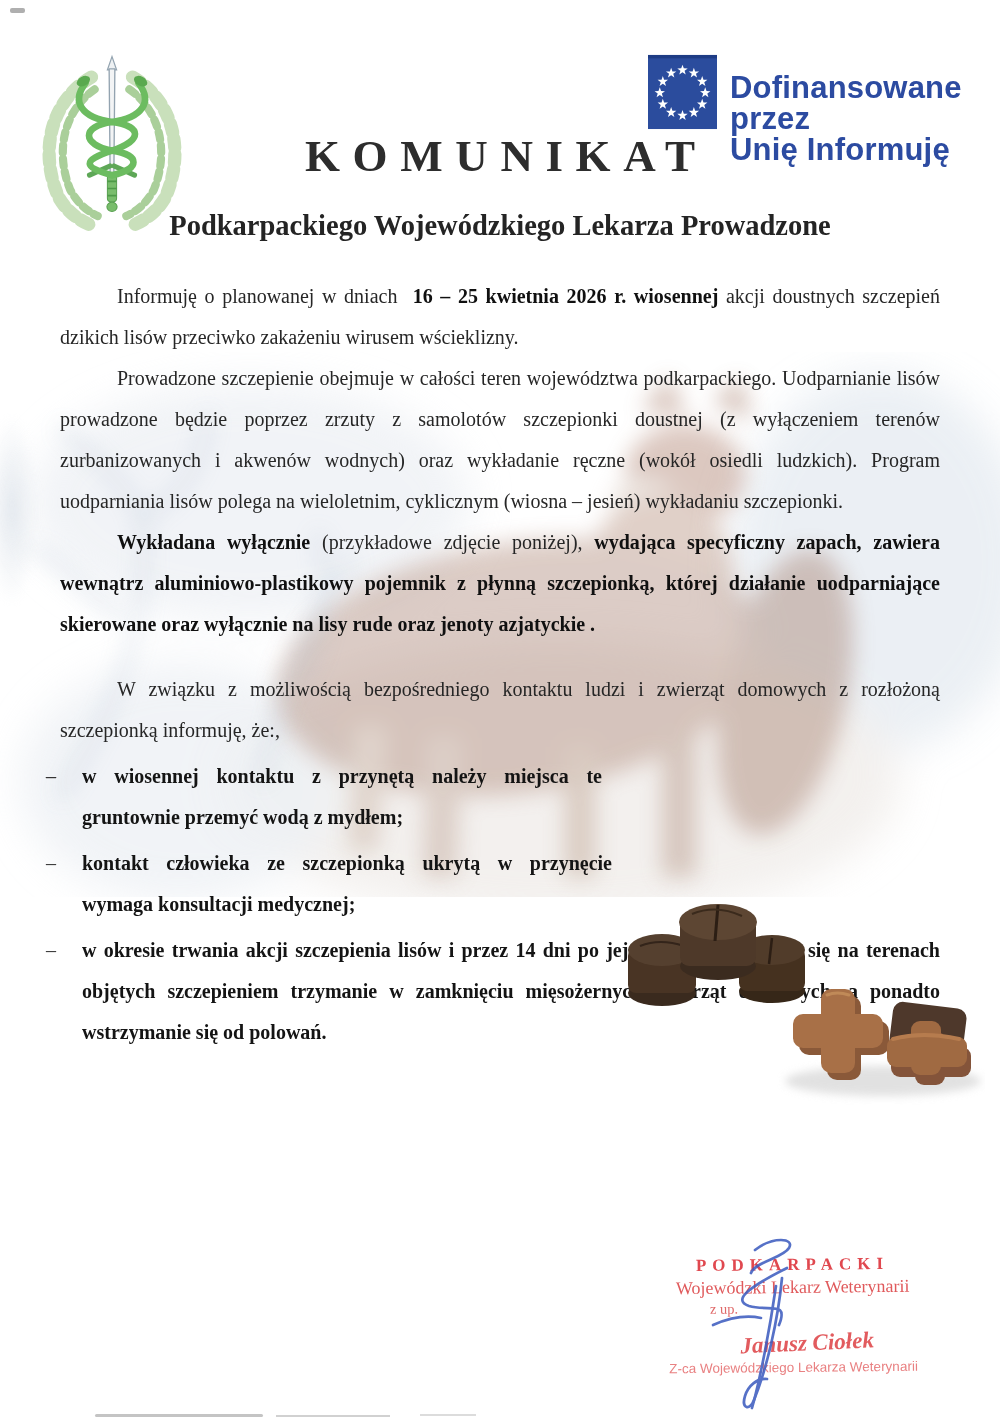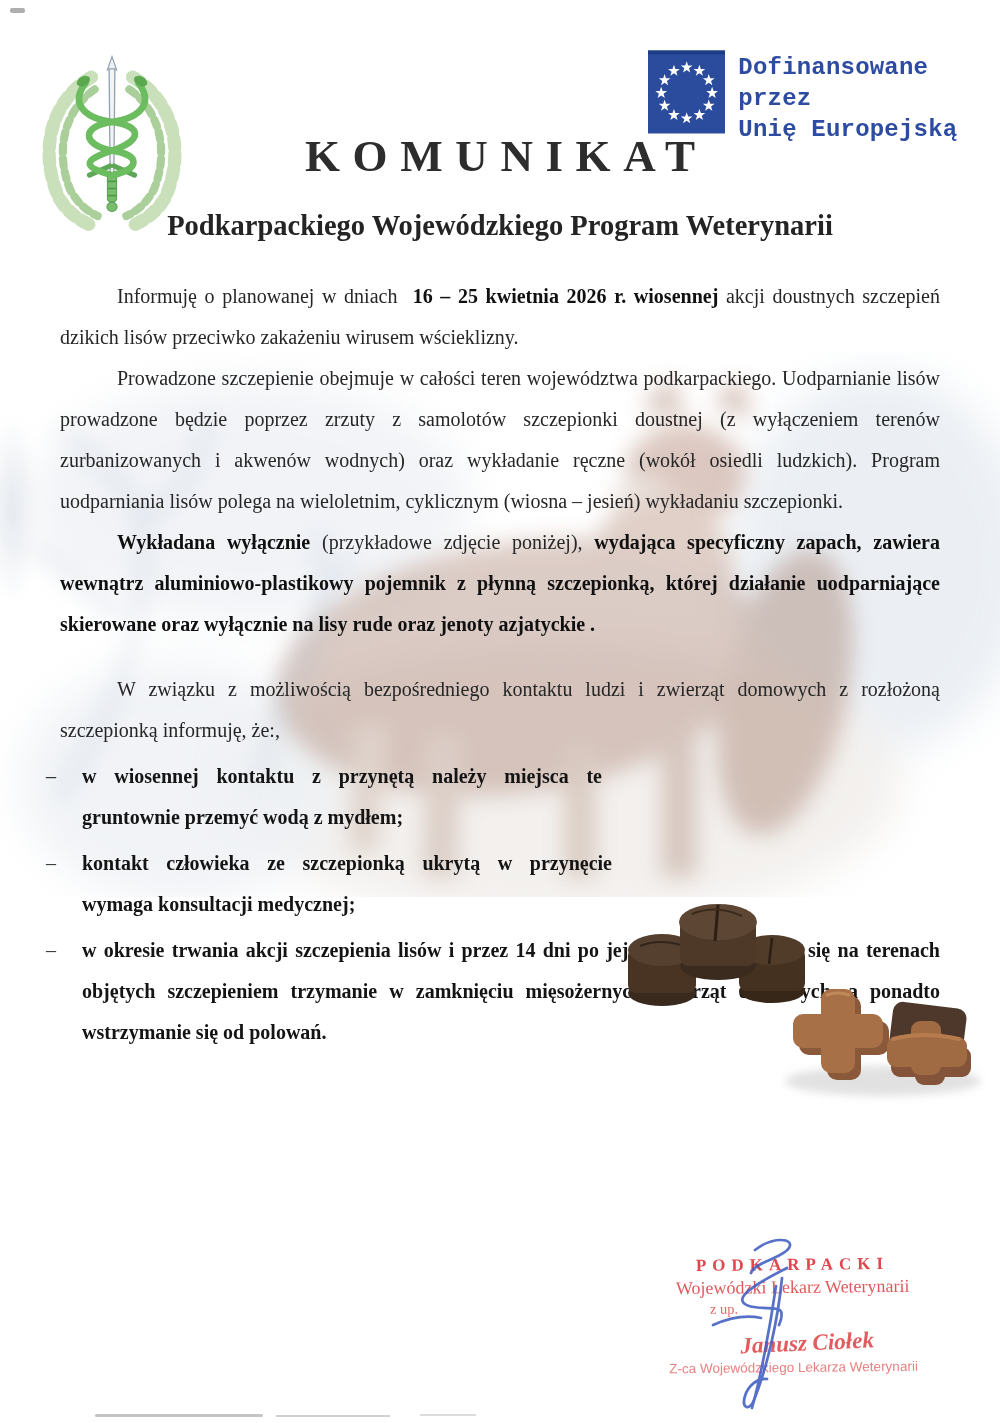--- a/index.html
+++ b/index.html
@@ -6,23 +6,23 @@
   .page{
     position:relative; width:1000px; height:1423px; margin:0 auto;
     background:#ffffff; overflow:hidden;
     font-family:"Liberation Serif", serif; color:#262626;
   }
   
   .vet-logo{position:absolute; left:20px; top:54px; width:184px; height:180px;}
   .eu-badge{position:absolute; left:648px; top:48px; display:flex; align-items:flex-start;}
   .eu-flag{width:82px; height:88px; display:block;}
   .eu-text{
-    margin-left:13px; margin-top:4px;
-    font-family:Liberation Mono, monospace; font-weight:bold;
-    font-size:24px; line-height:31px; color:#2c4ba1; letter-spacing:0.2px;
+    margin-left:13px; margin-top:24px;
+    font-family:Liberation Sans, sans-serif; font-weight:bold;
+    font-size:31px; line-height:31px; color:#2c4ba1; letter-spacing:0.2px;
   }
   .doc-title{
     position:absolute; left:0; top:130px; width:100%; margin:0;
     text-align:center; font-size:45px; font-weight:600; color:#2d2d2d;
     letter-spacing:0.28em; text-indent:0.28em;font-family:Liberation Serif, serif;
   }
   .doc-subtitle{
     position:absolute; left:0; top:210px; width:100%; margin:0;
     text-align:center; font-size:28.5px; font-weight:700; color:#242424;
   }
@@ -156,26 +156,26 @@
         <use href="#star" x="54.5" y="68.4"></use>
       <use href="#star" x="41" y="72"></use>
         <use href="#star" x="27.5" y="68.4"></use>
       <use href="#star" x="17.6" y="58.5"></use>
         <use href="#star" x="14" y="45"></use>
       <use href="#star" x="17.6" y="31.5"></use>
         <use href="#star" x="27.5" y="21.6"></use>
     </svg>
     <div class="eu-text">
       <span>Dofinansowane przez</span><br>
-      <span>Unię Europejską</span>
+      <span>Unię Informuję</span>
     </div>
   </div>
 
   <h1 class="doc-title">KOMUNIKAT</h1>
-  <h2 class="doc-subtitle">Podkarpackiego Wojewódzkiego Program Weterynarii</h2>
+  <h2 class="doc-subtitle">Podkarpackiego Wojewódzkiego Lekarza Prowadzone</h2>
 
   <div class="body-text">
     <p><span>Informuję o planowanej w dniach&nbsp; </span><span class="b">16 – 25 kwietnia 2026 r. wiosennej</span><span> akcji doustnych szczepień dzikich lisów przeciwko zakażeniu wirusem wścieklizny.</span></p>
     <p>Prowadzone szczepienie obejmuje w całości teren województwa podkarpackiego. Uodparnianie lisów prowadzone będzie poprzez zrzuty z samolotów szczepionki doustnej (z wyłączeniem terenów zurbanizowanych i akwenów wodnych) oraz wykładanie ręczne (wokół osiedli ludzkich). Program uodparniania lisów polega na wieloletnim, cyklicznym (wiosna – jesień) wykładaniu szczepionki.</p>
     <p><span class="b">Wykładana wyłącznie</span><span> (przykładowe zdjęcie poniżej), </span><span class="b">wydająca specyficzny zapach, zawiera wewnątrz aluminiowo-plastikowy pojemnik z płynną szczepionką, której działanie uodparniające skierowane oraz wyłącznie na lisy rude oraz jenoty azjatyckie .</span></p>
     <p class="p4">W związku z możliwością bezpośredniego kontaktu ludzi i&nbsp;zwierząt domowych z rozłożoną szczepionką informuję, że:,</p>
     <ul class="bullets">
       <li><span class="dash">–</span></li>
       <li><span class="dash">–</span><span>w wiosennej kontaktu z przynętą należy miejsca te gruntownie przemyć wodą z mydłem;</span></li>
       <li><span class="dash">–</span><span>kontakt człowieka ze szczepionką ukrytą w&nbsp;przynęcie wymaga konsultacji medycznej;</span></li>

